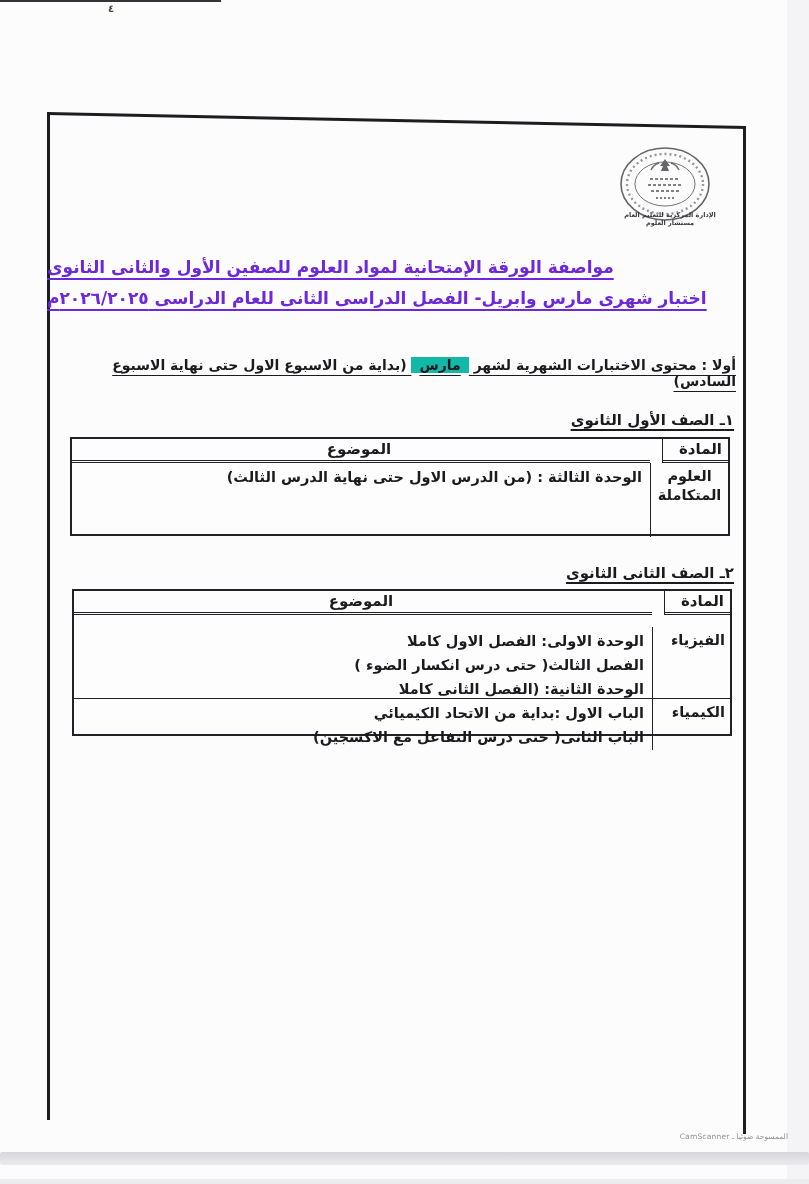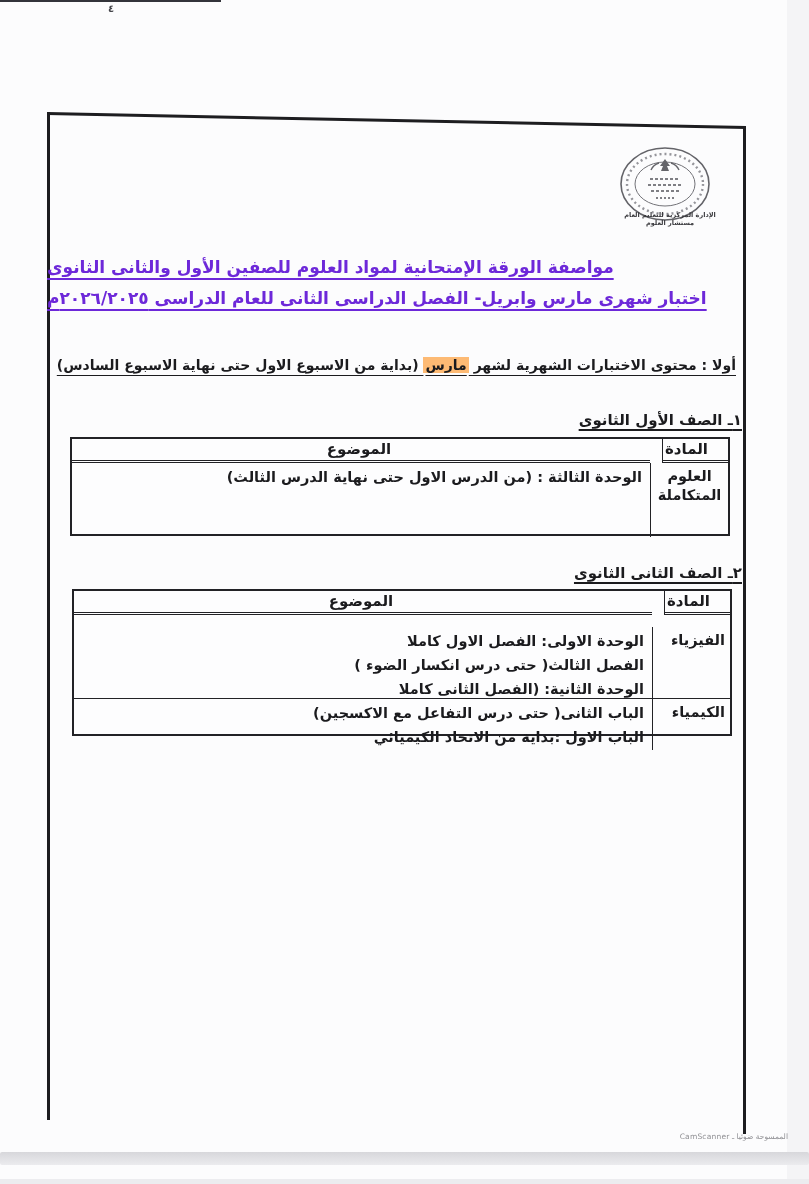--- a/index.html
+++ b/index.html
@@ -40,39 +40,39 @@
   .doc-title{left:0;top:140px;width:100%;text-align:left;direction:rtl;
     font-size:17px;font-weight:700;color:#6d28d9;line-height:31px;}
   .doc-title .tline{text-decoration:underline;text-underline-offset:5px;
     text-decoration-thickness:1.5px;}
 
   
   .intro-line{left:0;top:245px;width:695px;direction:rtl;text-align:right;
     padding-right:6px;box-sizing:border-box;
     font-size:14px;font-weight:700;color:#1b1b1e;
     text-decoration:underline;text-underline-offset:5px;text-decoration-thickness:1.4px;}
-  .hl{background:#fdba74;padding:0 2px;}
+  .hl{background:#14b8a6;padding:0 8px;}
 
   
-  .sec-heading{width:695px;direction:rtl;text-align:right;padding-right:0;
+  .sec-heading{width:695px;direction:rtl;text-align:right;padding-right:8px;
     box-sizing:border-box;font-size:15px;font-weight:700;color:#1b1b1e;
     text-decoration:underline;text-underline-offset:4px;text-decoration-thickness:1.5px;}
   .sec-heading.h1{left:0;top:299px;}
   .sec-heading.h2{left:0;top:452px;}
 
   
   .spec-table{direction:rtl;border:2px solid #222226;box-sizing:border-box;
     display:grid;grid-template-columns:78px 1fr;background:#fdfdfe;
     color:#1b1b1e;font-weight:700;}
   .spec-table .cell{box-sizing:border-box;}
   .spec-table .subject-col{border-left:1.5px solid #222226;}
   .spec-table .head{border-bottom:3px double #222226;font-size:15px;
     padding:1px 6px 2px 2px;}
   .spec-table .head.topic{text-align:center;}
-  .spec-table .head.subject{text-align:left;margin-left:12px;}
+  .spec-table .head.subject{text-align:right;margin-left:12px;}
   .subject-cell{font-size:14.5px;text-align:center;padding-top:4px;line-height:19px;}
   .topic-cell{font-size:14.5px;text-align:right;padding:2px 8px 0 4px;}
   .topic-cell .tl{line-height:24px;white-space:nowrap;}
   .table-1{left:23px;top:325px;width:660px;height:99px;}
   .table-1 .body-row{height:74px;}
   .table-2{left:25px;top:477px;width:660px;height:147px;}
   .table-2 .row-a{height:72px;border-bottom:1.5px solid #222226;margin-top:12px;}
   .table-2 .row-b{height:51px;}
   .table-2 .row-a.subject-cell,.table-2 .row-b.subject-cell{text-align:right;padding-right:5px;}
 </style>
@@ -129,22 +129,22 @@
 
     <div class="cell subject-cell subject-col row-a">الفيزياء</div>
     <div class="cell topic-cell row-a">
       <div class="tl">الوحدة الاولى: الفصل الاول كاملا</div>
       <div class="tl">الفصل الثالث( حتى درس انكسار الضوء )</div>
       <div class="tl">الوحدة الثانية: (الفصل الثانى كاملا</div>
     </div>
 
     <div class="cell subject-cell subject-col row-b">الكيمياء</div>
     <div class="cell topic-cell row-b">
+      <div class="tl">الباب الاول :بداية من الاتحاد الكيميائي</div>
       <div class="tl">الباب الثانى( حتى درس التفاعل مع الاكسجين)</div>
-      <div class="tl">الباب الاول :بداية من الاتحاد الكيميائي</div>
     </div>
   </div>
 
 </div>
 
 <div class="abs scanner-credit">الممسوحة ضوئيا ـ CamScanner</div>
 <div class="abs bottom-band"></div>
 <div class="abs bottom-edge"></div>
 
 </body></html>

